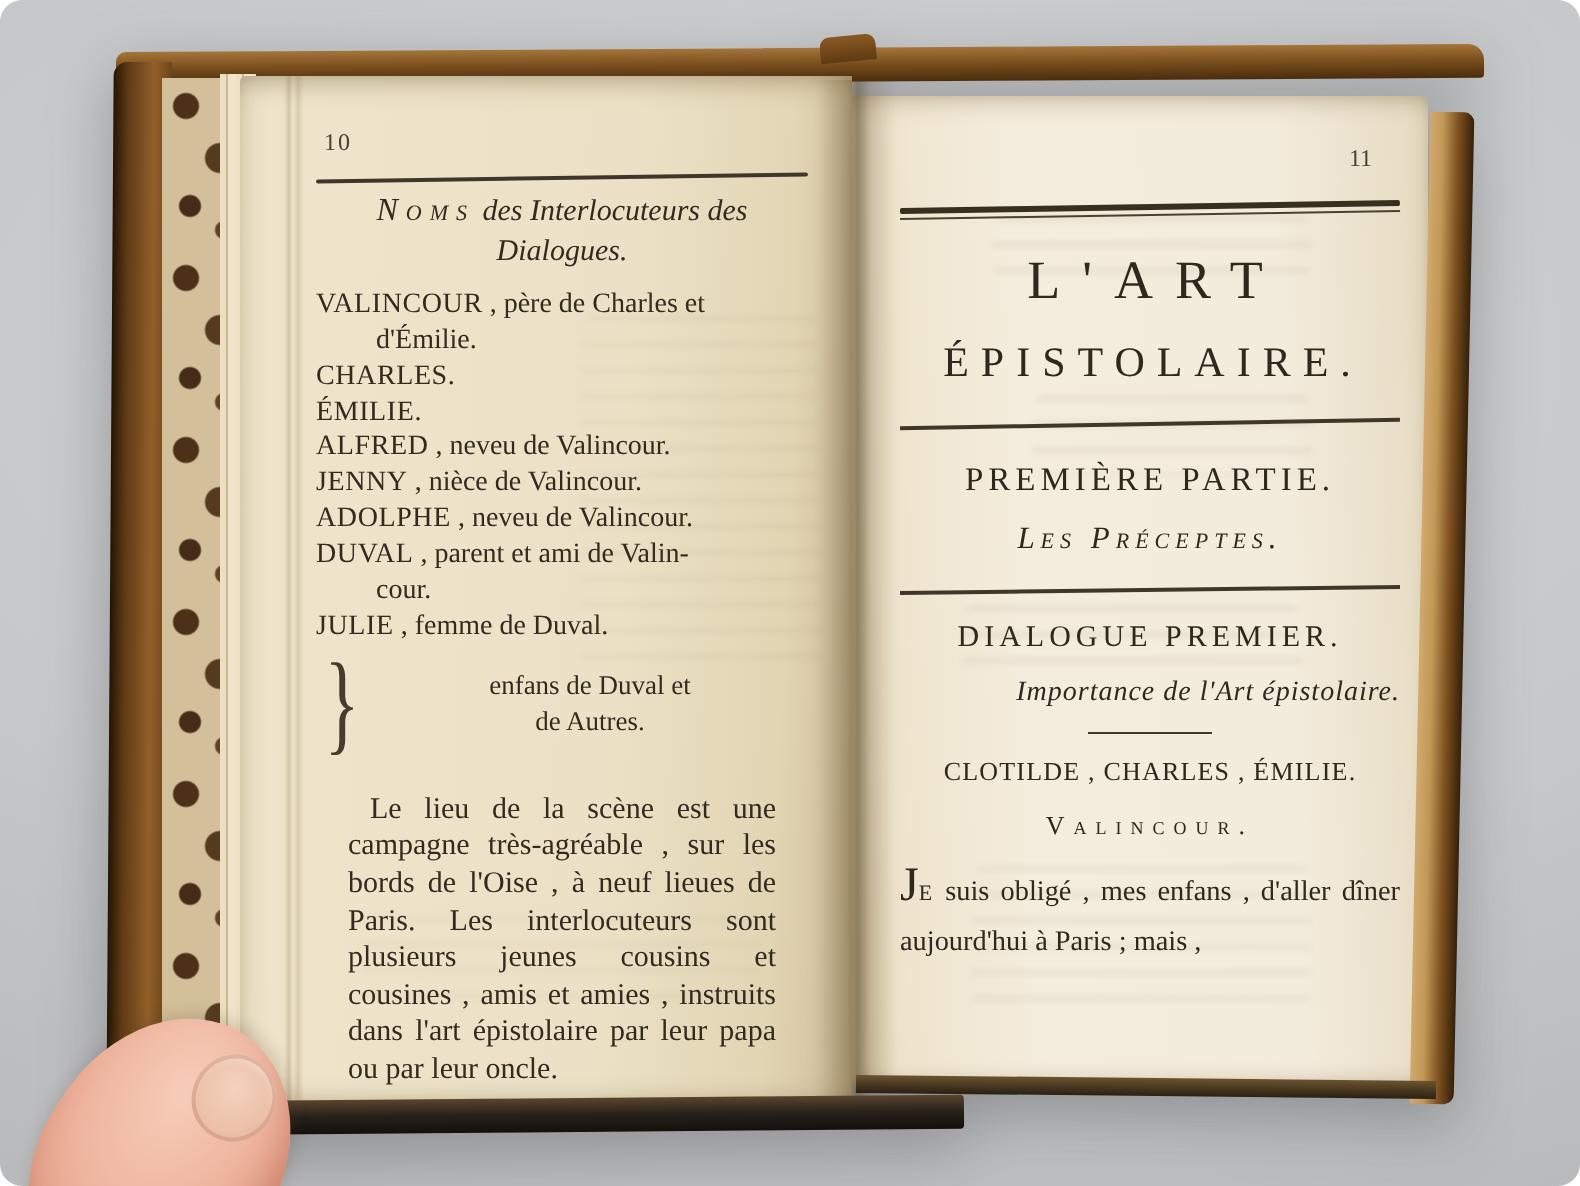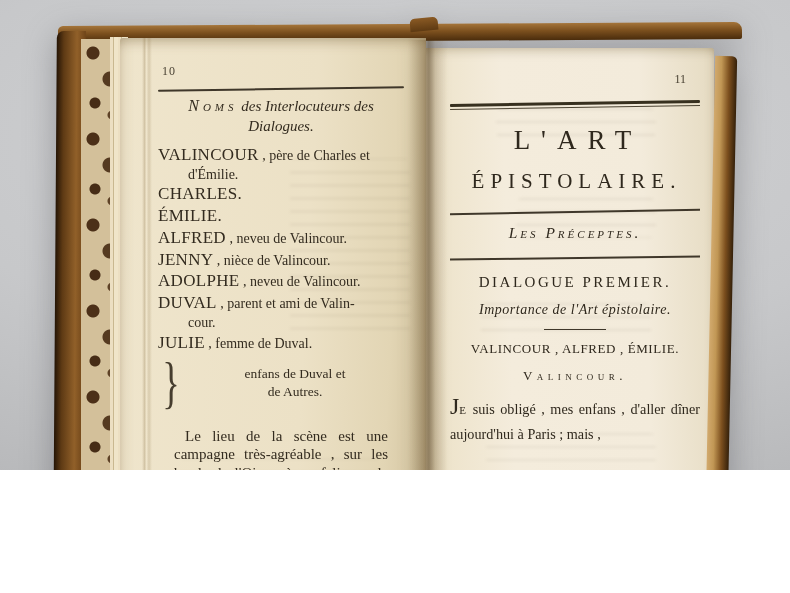--- a/index.html
+++ b/index.html
@@ -1,18 +1,18 @@
 <!DOCTYPE html>
 <html><head>
 <meta charset="utf-8">
 <style>
   html,body{margin:0;padding:0;width:790px;height:593px;overflow:hidden;
     font-family:"Liberation Serif","DejaVu Serif",serif;}
-  .stage{position:relative;width:790px;height:470px;overflow:hidden;
-    background:radial-gradient(ellipse 120% 90% at 52% 30%, #d1d2d4 0%, #c7c8ca 52%, #b4b5b7 100%);}
+  .stage{position:relative;width:790px;height:593px;overflow:hidden;
+    background:radial-gradient(ellipse 120% 90% at 52% 30%, #d1d2d4 0%, #c7c8ca 52%, #b4b5b7 100%);border-radius:11px;}
   .book{position:absolute;left:52px;top:22px;width:700px;height:550px;
     filter:drop-shadow(0 10px 16px rgba(55,55,60,.35));}
   
   .top-edge{position:absolute;left:6px;top:2px;width:684px;height:17px;
     background:linear-gradient(180deg,#a5753a 0%,#7c501e 45%,#4a2c0c 100%);
     border-radius:5px 8px 2px 2px;transform:rotate(-.35deg);}
   .top-notch{position:absolute;left:352px;top:-6px;width:28px;height:13px;
     background:linear-gradient(180deg,#8a5a24,#5e3a12);border-radius:5px 5px 0 0;transform:rotate(-5deg);}
   .left-board{position:absolute;left:3px;top:9px;width:29px;height:534px;
     background:linear-gradient(90deg,#241405 0%,#5e3a14 25%,#916029 70%,#6f4519 100%);
@@ -58,41 +58,41 @@
   .ghost{position:absolute;pointer-events:none;border-radius:6px;
     background:repeating-linear-gradient(180deg,rgba(118,106,84,.55) 0 2.5px,rgba(118,106,84,0) 2.5px 13px);
     filter:blur(1.6px);opacity:.2;}
   
   .lp-content{position:absolute;left:38px;top:26px;width:246px;}
   .lp-pagenum{font-size:12px;letter-spacing:1px;color:#4a4234;margin-left:4px;}
   .lp-rule{height:2.2px;background:#3f372a;margin:9px 0 5px;border-radius:1px;transform:rotate(-.8deg);}
   .lp-heading{text-align:center;font-style:italic;font-size:15px;line-height:1.32;margin-bottom:7px;}
   .lead-caps{font-variant:small-caps;font-size:16px;letter-spacing:4px;}
   .char-entry{font-size:14px;line-height:1.28;padding-left:30px;text-indent:-30px;white-space:pre-line;}
-  .cname{font-size:17px;letter-spacing:.3px;}
+  .cname{font-size:14px;letter-spacing:.3px;}
   .brace-row{display:flex;align-items:center;margin:1px 0 3px;}
   .brace-names{width:100px;font-size:14.5px;line-height:1.22;}
   .brace-glyph{width:24px;font-size:56px;line-height:1;transform:scaleX(.65);text-align:center;color:#463d2e;margin-right:4px;}
   .brace-label{flex:1;text-align:center;font-size:13.5px;line-height:1.3;}
   .lp-others{font-variant:small-caps;letter-spacing:1.6px;font-size:13px;margin:7px 0 5px;}
   .lp-note{font-size:15px;line-height:1.24;text-align:justify;text-indent:11px;margin:16px;}
   
   .rp-content{position:absolute;left:24px;top:24px;width:250px;text-align:center;color:#2f281d;}
   .rp-pagenum{text-align:right;font-size:12px;padding-right:14px;color:#4a4234;}
   .rp-double-rule{margin-top:15px;transform:rotate(-.9deg);}
   .rp-double-rule .thick{height:2.6px;background:#37301f;margin-bottom:2.6px;border-radius:1px;}
   .rp-double-rule .thin{height:1.1px;background:#4a4231;}
   .rp-title1{margin-top:17px;font-size:27px;letter-spacing:11px;text-indent:6px;}
   .rp-title2{margin-top:13px;font-size:21px;letter-spacing:6px;text-indent:3px;}
   .rp-rule{height:1.8px;background:#3f372a;margin-top:17px;transform:rotate(-1deg);}
   .rp-rule.second{margin-top:15px;transform:rotate(-.7deg);}
   .rp-part{margin-top:17px;font-size:16.5px;letter-spacing:2.5px;}
   .rp-part-sub{margin-top:11px;font-style:italic;font-variant:small-caps;font-size:15.5px;letter-spacing:3px;}
   .rp-dialogue{margin-top:15px;font-size:15px;letter-spacing:2.5px;}
-  .rp-subject{margin-top:11px;font-style:italic;font-size:14px;letter-spacing:.5px;}
+  .rp-subject{margin-top:11px;font-style:italic;font-size:14px;letter-spacing:.5px;text-align:right;}
   .rp-short-rule{margin:11px auto 0;width:62px;height:1.6px;background:#3f372a;}
   .rp-speakers{margin-top:11px;font-size:13px;letter-spacing:.6px;}
   .rp-speaker{margin-top:11px;font-variant:small-caps;font-size:13px;letter-spacing:4.5px;}
   .rp-body{margin:13px 0 0;text-align:justify;font-size:14.2px;line-height:1.72;}
   .dropcap{font-size:24px;line-height:0;}
   .smallcap-e{font-size:11px;letter-spacing:1px;}
   
   .thumb{position:absolute;left:22px;top:505px;width:118px;height:150px;
     border-radius:50% 50% 45% 45%;transform:rotate(33deg);
     background:radial-gradient(ellipse at 42% 28%,#f6cdb9 0%,#eeb49d 45%,#dd977f 80%,#cc8169 100%);
@@ -155,26 +155,27 @@
       <div class="ghost" style="left:60px;top:385px;width:170px;height:70px;opacity:.16;"></div>
       <div class="rp-content">
         <div class="rp-pagenum">11</div>
         <div class="rp-double-rule">
           <div class="thick"></div>
           <div class="thin"></div>
         </div>
         <div class="rp-title1">L'ART</div>
         <div class="rp-title2">ÉPISTOLAIRE.</div>
         <div class="rp-rule"></div>
+        <div class="rp-part">PREMIÈRE PARTIE.</div>
         <div class="rp-part-sub">Les Préceptes.</div>
         <div class="rp-rule second"></div>
         <div class="rp-dialogue">DIALOGUE PREMIER.</div>
         <div class="rp-subject">Importance de l'Art épistolaire.</div>
         <div class="rp-short-rule"></div>
-        <div class="rp-speakers">VALINCOUR , ALFRED , ÉMILIE.</div>
+        <div class="rp-speakers">CLOTILDE , CHARLES , ÉMILIE.</div>
         <div class="rp-speaker">Valincour.</div>
         <p class="rp-body"><span class="dropcap">J</span><span class="smallcap-e">E</span><span> suis obligé , mes enfans , d'aller dîner aujourd'hui à Paris ; mais ,</span></p>
       </div>
     </div>
 
     <div class="gutter-shadow"></div>
     <div class="fore-edge"></div>
     <div class="bottom-left-edge"></div>
     <div class="bottom-right-edge"></div>
   </div>

